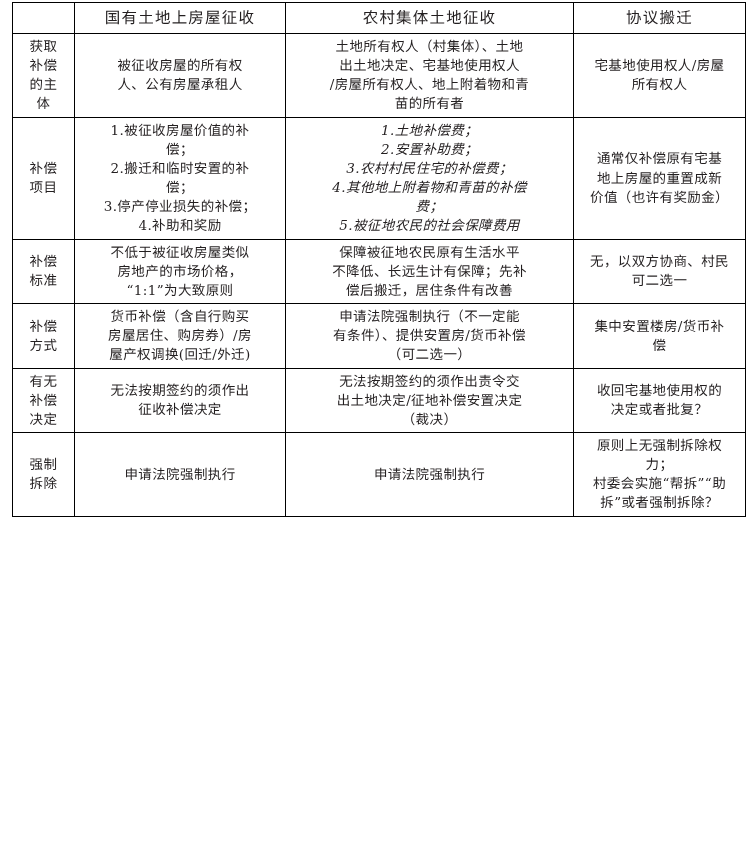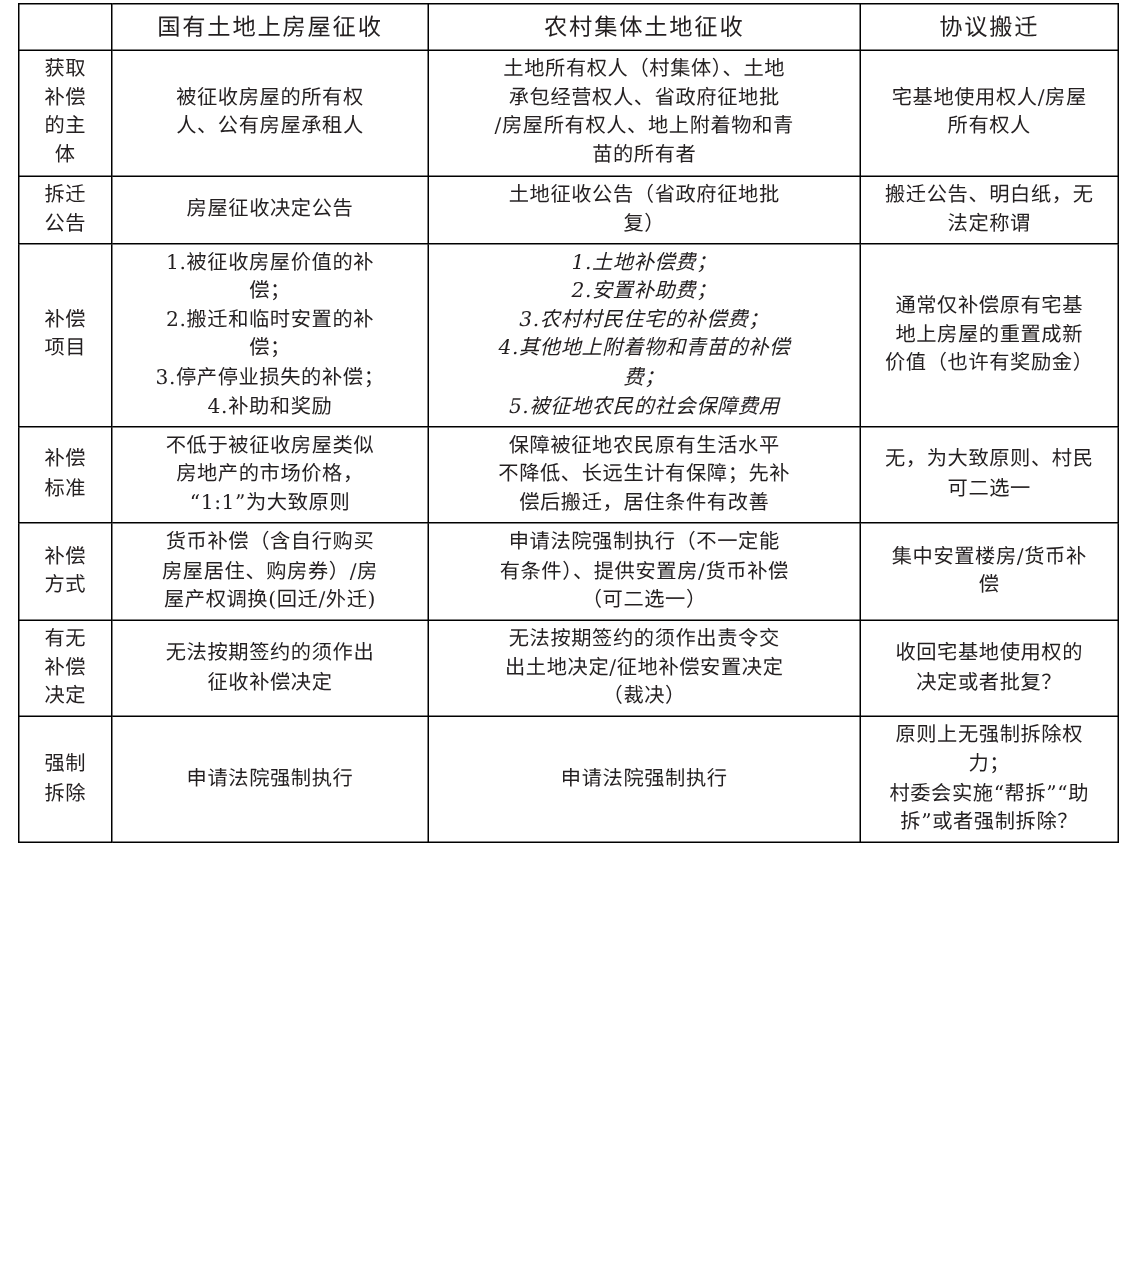--- a/index.html
+++ b/index.html
@@ -100,44 +100,27 @@
             <span class="line">补偿</span>
             <span class="line">的主</span>
             <span class="line">体</span>
           </td>
           <td class="cell cell-center-tight">
             <span class="line">被征收房屋的所有权</span>
             <span class="line">人、公有房屋承租人</span>
           </td>
           <td class="cell cell-center-tight">
             <span class="line">土地所有权人（村集体）、土地</span>
-            <span class="line">承包经营权人、省政府征地批</span>
+            <span class="line">出土地决定、宅基地使用权人</span>
             <span class="line">/房屋所有权人、地上附着物和青</span>
             <span class="line">苗的所有者</span>
           </td>
           <td class="cell cell-center-tight">
             <span class="line">宅基地使用权人/房屋</span>
             <span class="line">所有权人</span>
-          </td>
-        </tr>
-        <tr>
-          <td class="row-label">
-            <span class="line">拆迁</span>
-            <span class="line">公告</span>
-          </td>
-          <td class="cell cell-center-tight">
-            <span class="line">房屋征收决定公告</span>
-          </td>
-          <td class="cell cell-center-tight">
-            <span class="line">土地征收公告（省政府征地批</span>
-            <span class="line">复）</span>
-          </td>
-          <td class="cell cell-center-tight">
-            <span class="line">搬迁公告、明白纸，无</span>
-            <span class="line">法定称谓</span>
           </td>
         </tr>
         <tr>
           <td class="row-label">
             <span class="line">补偿</span>
             <span class="line">项目</span>
           </td>
           <td class="cell cell-center-tight">
             <span class="line">1.被征收房屋价值的补</span>
             <span class="line">偿；</span>
@@ -169,21 +152,21 @@
             <span class="line">不低于被征收房屋类似</span>
             <span class="line">房地产的市场价格，</span>
             <span class="line">“1:1”为大致原则</span>
           </td>
           <td class="cell cell-center-tight">
             <span class="line">保障被征地农民原有生活水平</span>
             <span class="line">不降低、长远生计有保障；先补</span>
             <span class="line">偿后搬迁，居住条件有改善</span>
           </td>
           <td class="cell cell-center-tight">
-            <span class="line">无，为大致原则、村民</span>
+            <span class="line">无，以双方协商、村民</span>
             <span class="line">可二选一</span>
           </td>
         </tr>
         <tr>
           <td class="row-label">
             <span class="line">补偿</span>
             <span class="line">方式</span>
           </td>
           <td class="cell cell-center-tight">
             <span class="line">货币补偿（含自行购买</span>

